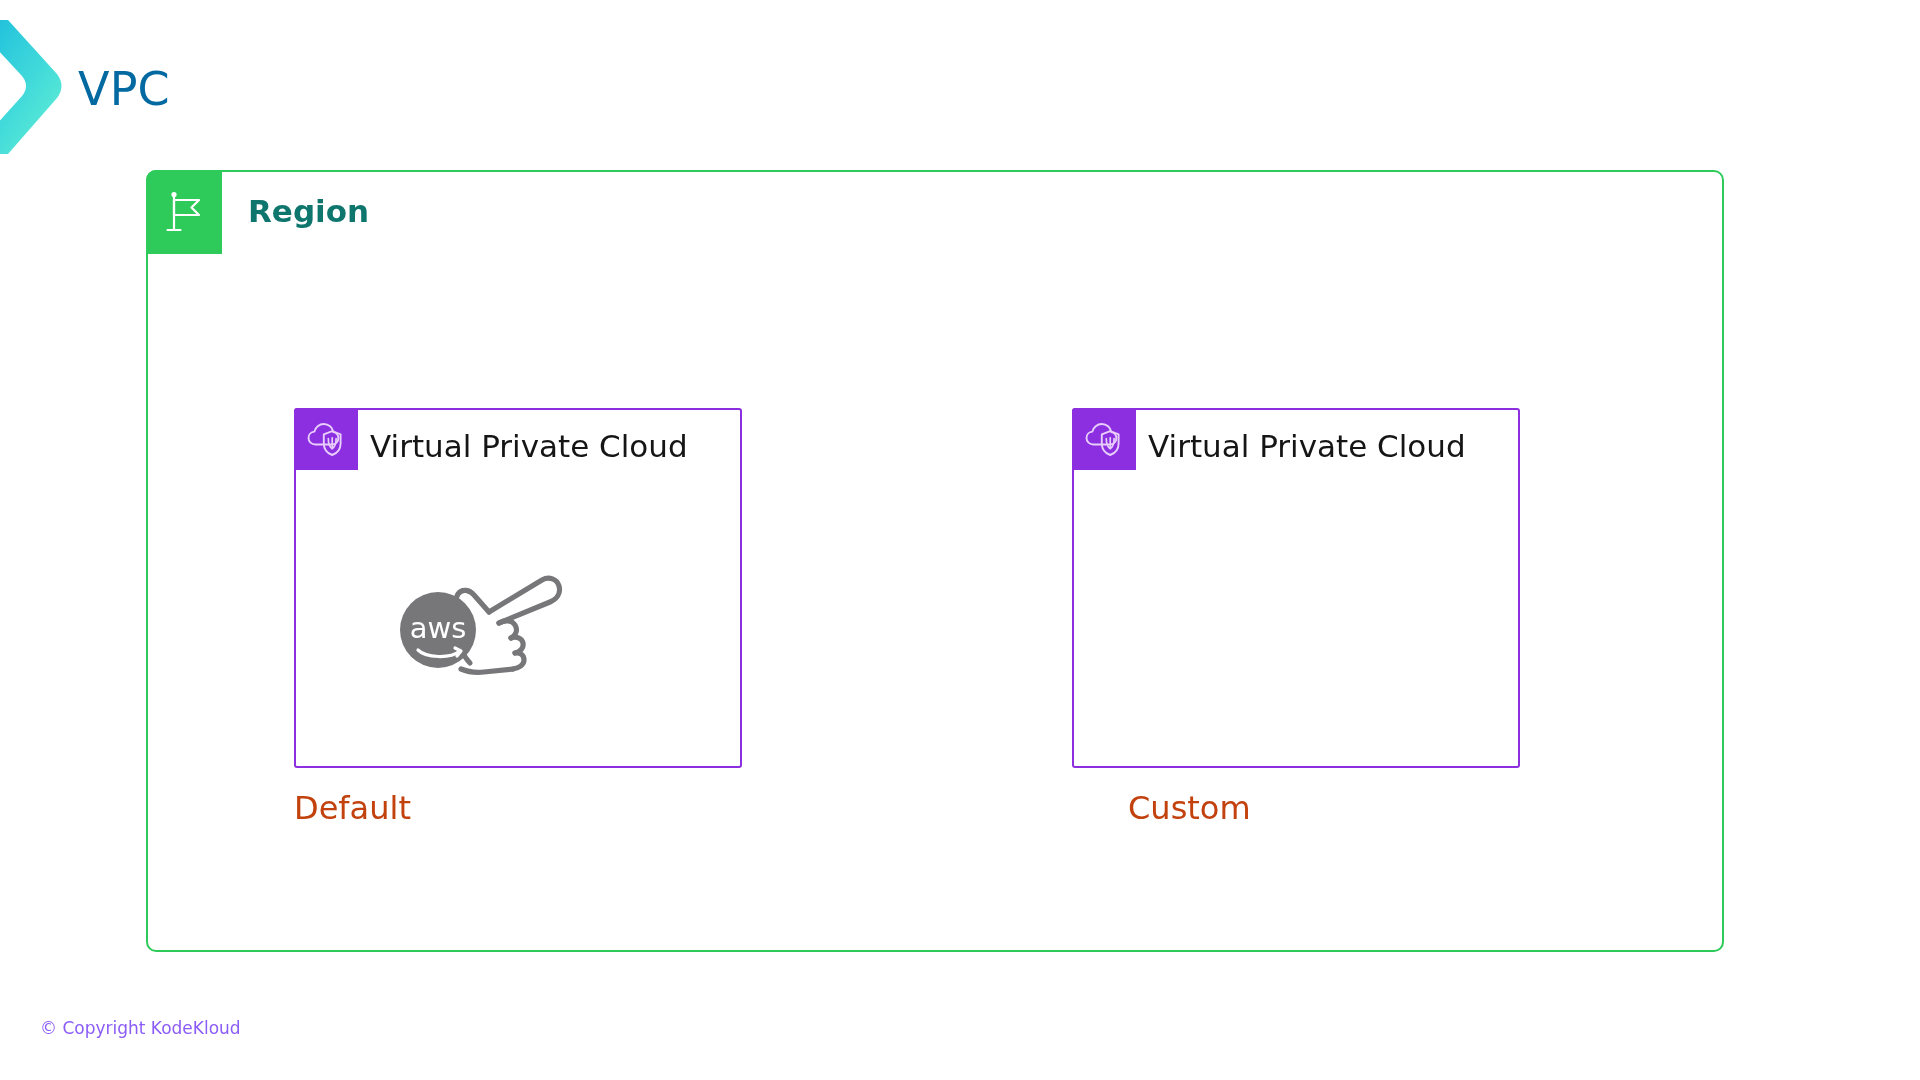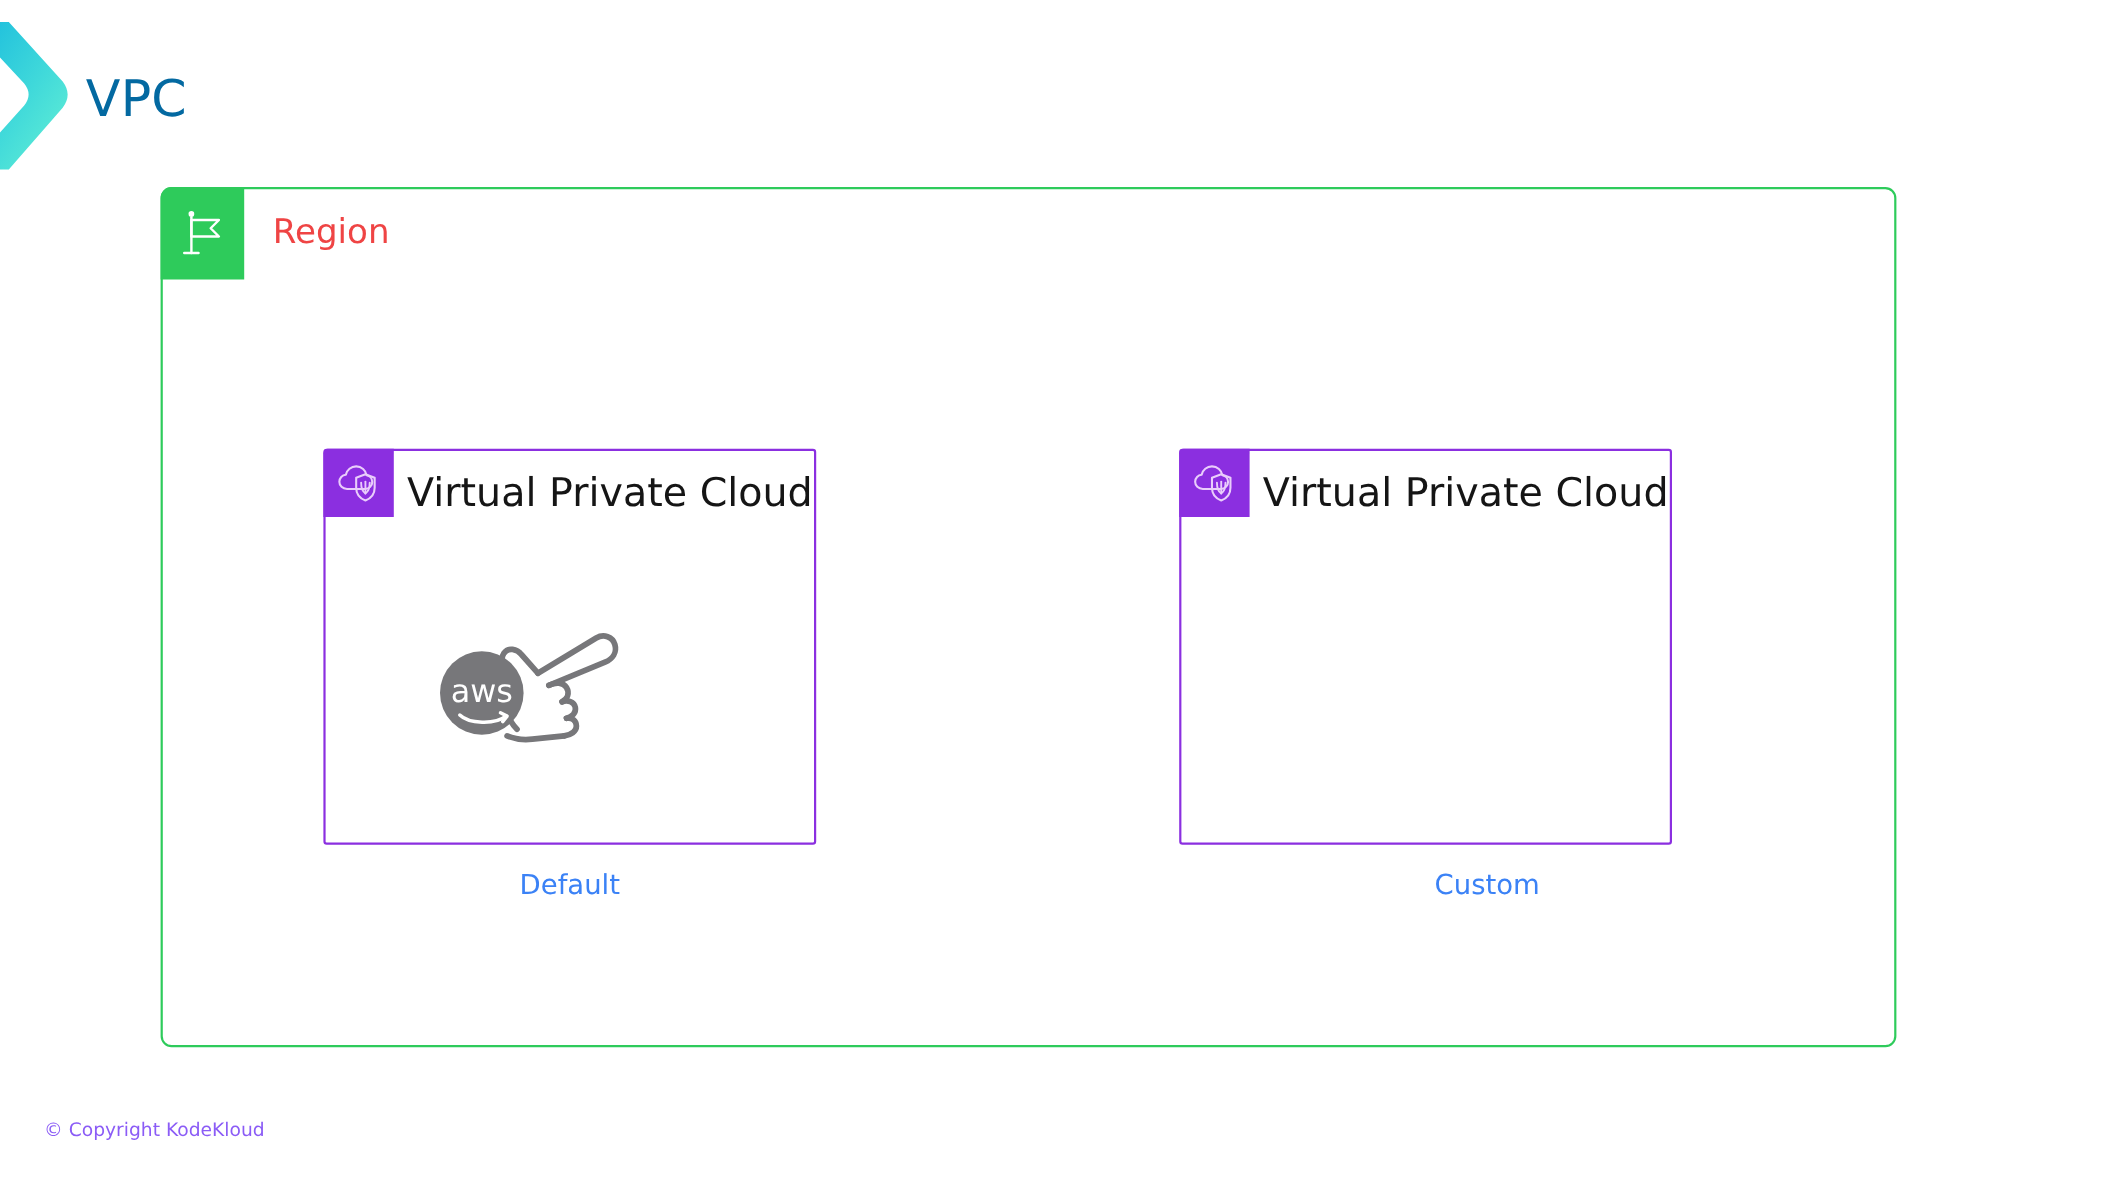--- a/index.html
+++ b/index.html
@@ -61,22 +61,22 @@
     display: flex;
     align-items: center;
     justify-content: center;
   }
   .region-tab svg { display: block; }
   .region-label {
     position: absolute;
     left: 248px;
     top: 196px;
     font-size: 31px;
-    color: #ef4444;
-    font-weight: 400;
+    color: #0f766e;
+    font-weight: 700;
     line-height: 1;
     white-space: nowrap;
   }
 
   
   .vpc-card {
     position: absolute;
     width: 448px;
     height: 360px;
     border: 2px solid #8b2fe0;
@@ -97,21 +97,21 @@
     align-items: center;
     justify-content: center;
   }
   .vpc-tab.left  { left: 294px;  top: 408px; }
   .vpc-tab.right { left: 1072px; top: 408px; }
   .vpc-tab svg { display: block; }
 
   .vpc-title {
     position: absolute;
     top: 431px;
-    font-size: 36px;
+    font-size: 31px;
     color: #151515;
     font-weight: 400;
     line-height: 1;
     white-space: nowrap;
   }
   .vpc-title.left  { left: 370px; }
   .vpc-title.right { left: 1148px; }
 
   
   .aws-hand {
@@ -120,25 +120,25 @@
     top: 562px;
     width: 176px;
     height: 118px;
   }
   .aws-hand svg { display: block; }
 
   
   .caption {
     position: absolute;
     top: 792px;
-    font-size: 25px;
-    color: #3b82f6;
-    font-weight: 400;
-    line-height: 1;
-    text-align: center;
+    font-size: 32px;
+    color: #c2410c;
+    font-weight: 400;
+    line-height: 1;
+    text-align: left;
     white-space: nowrap;
   }
   .caption.left  { left: 294px;  width: 448px; }
   .caption.right { left: 1128px; width: 448px; }
 
   
   .footer-copyright {
     position: absolute;
     left: 40px;
     top: 1020px;

